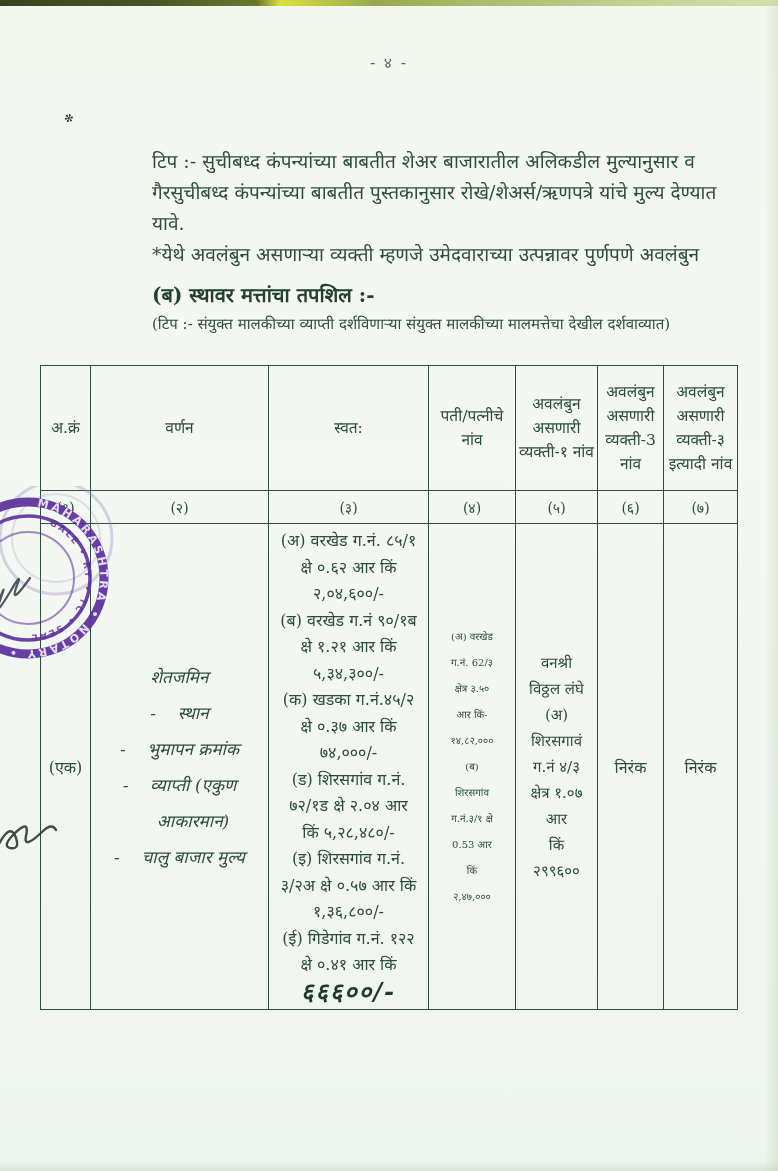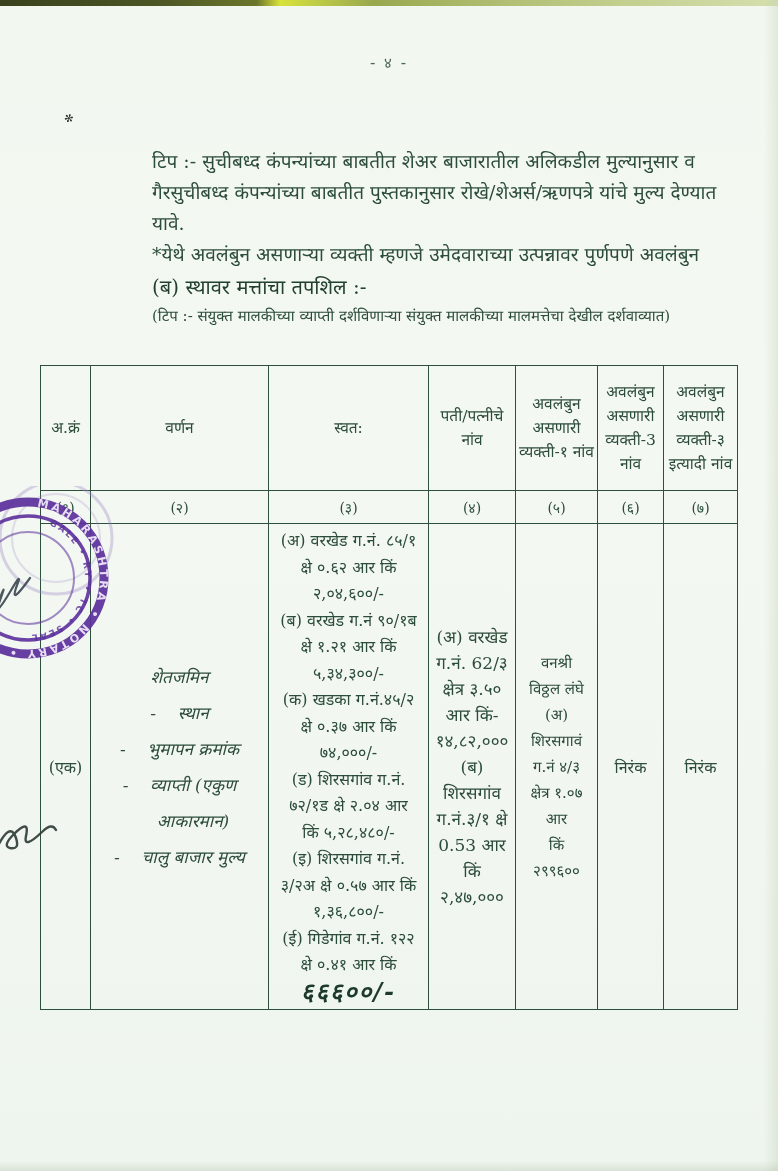--- a/index.html
+++ b/index.html
@@ -22,42 +22,42 @@
   .ink-speck{
     position:absolute;left:64px;top:112px;font-size:11px;color:#27332c;transform:rotate(18deg);
   }
   .body-text{
     position:absolute;left:152px;top:146px;width:608px;
     font-size:19px;line-height:31px;color:#2c4c3a;
     font-family:"DejaVu Serif","Liberation Serif",serif;
   }
   .body-text .para div{white-space:pre-wrap;}
   .section-heading{
-    font-weight:normal;font-size:20px;color:#23402f;margin-top:2px;
+    font-weight:bold;font-size:20px;color:#23402f;margin-top:10px;
   }
   .section-subnote{
     font-size:15px;line-height:26px;color:#2c4c3a;
   }
   
   table.assets{
     position:absolute;left:40px;top:365px;border-collapse:collapse;table-layout:fixed;
     width:697px;color:#2c4c3a;
     font-family:"DejaVu Serif","Liberation Serif",serif;
   }
   table.assets td{
     border:1.6px solid #2f4f3d;vertical-align:middle;text-align:center;
     padding:4px 3px;overflow:hidden;
   }
   tr.hdr td{height:116px;font-size:15.5px;line-height:24px;}
   tr.nums td{height:24px;font-size:14px;}
   tr.data td{height:452px;}
   .cell-desc{text-align:left;font-size:17px;line-height:36px;padding-left:10px;font-style:italic;}
   .cell-desc div{white-space:pre-wrap;}
   .cell-self{font-size:16px;line-height:26.5px;}
-  .cell-spouse{font-size:17px;line-height:26px;}
+  .cell-spouse{font-size:10px;line-height:26px;}
   .cell-dep1{font-size:15px;line-height:26px;}
   .cell-nil{font-size:16px;}
   .handwritten{
     color:#1d3a2a;font-size:24px;letter-spacing:2px;font-style:italic;font-weight:bold;
   }
   
   .stamp-wrap{position:absolute;left:-62px;top:486px;width:220px;height:210px;pointer-events:none;}
   
   .squiggle-wrap{position:absolute;left:-6px;top:778px;width:70px;height:110px;}
   .edge-shade{position:absolute;right:0;top:0;width:14px;height:1171px;

